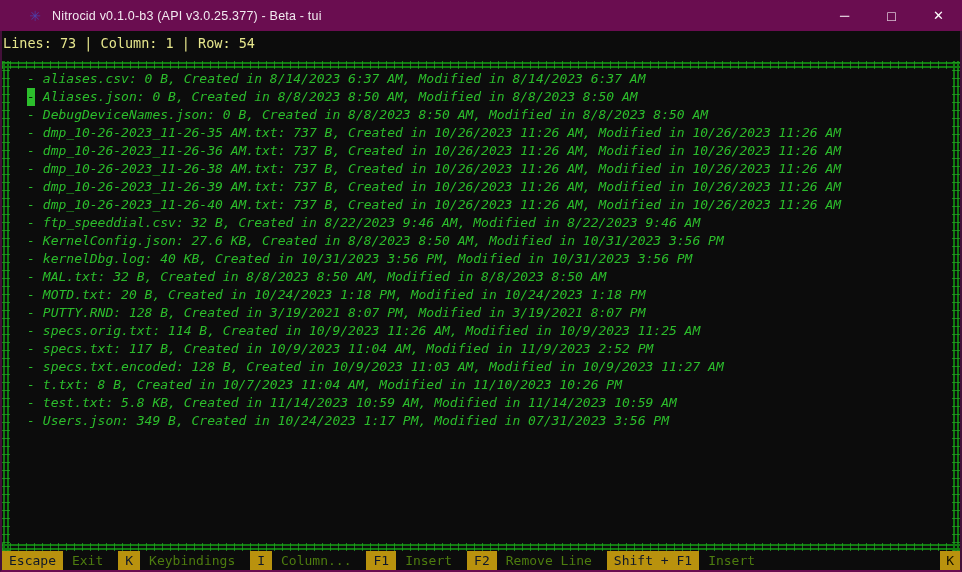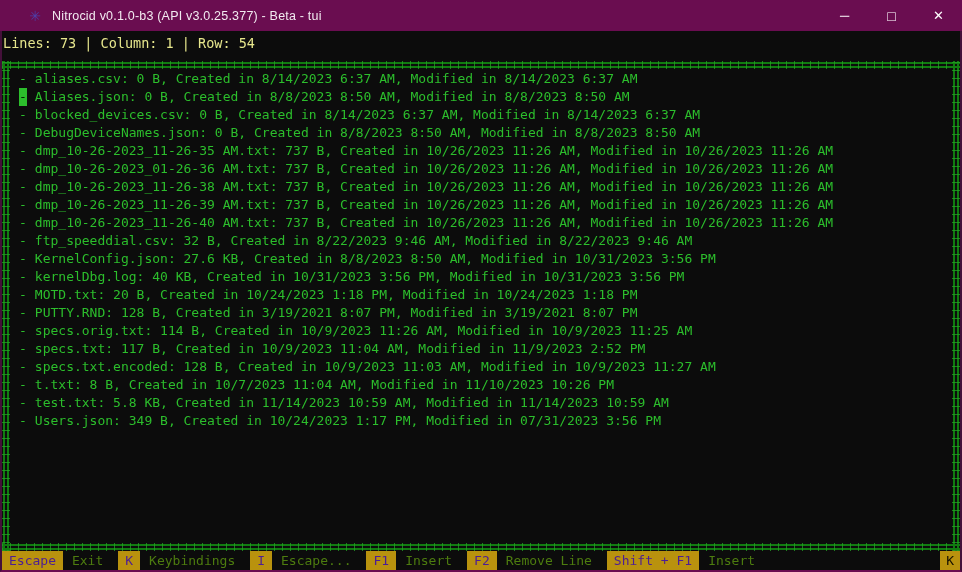--- a/index.html
+++ b/index.html
@@ -58,36 +58,36 @@
       linear-gradient(#117B11,#117B11);
     background-size: 100% 100%, 2px 100%, 2px 100%;
     background-position: 0 0, 1px 0, calc(100% - 1px) 0;
     background-repeat: repeat, no-repeat, no-repeat;
   }
   .edge-left { left: 0; }
   .edge-right { right: 0; }
 
   .file-list {
     position: absolute; top: 8px; left: 8px; right: 8px; bottom: 8px;
-    overflow: hidden; padding-top: 1px; padding-left: 9px;
+    overflow: hidden; padding-top: 1px; padding-left: 17px; font-style: italic;
   }
   .row {
     color: #2CBE2C; font-size: 13px; line-height: 18px; white-space: pre; cursor: default;
   }
   .row .marker { display: inline-block; width: 8px; text-align: left; }
   .row.selected .marker { background: #2CBE2C; color: #052005; }
 
   
   .kb-bar {
     position: absolute; left: 0; right: 0; bottom: 0; height: 19px;
     background: #0C0C0C; display: flex; align-items: center;
     font-size: 13px; white-space: pre; overflow: hidden;
   }
   .kb-key {
-    background: #B9920E; color: #4c1d95; padding: 4px 7px; height: 19px;
+    background: #B9920E; color: #0f172a; padding: 4px 7px; height: 19px;
     display: inline-flex; align-items: center; margin-right: 9px;
   }
   .kb-label { color: #4d7c0f; margin-right: 15px; }
   .kb-right-key {
     margin-left: auto; margin-right: 0; background: #B9920E; color: #151000;
     padding: 0 6px; height: 19px; display: inline-flex; align-items: center;
   }
 </style>
 </head>
 <body>
@@ -108,40 +108,40 @@
   <div class="tui-box">
     <div class="edge edge-h edge-top"></div>
     <div class="edge edge-h edge-bottom"></div>
     <div class="edge edge-v edge-left"></div>
     <div class="edge edge-v edge-right"></div>
     <div class="file-list">
   <div class="row"><span class="marker">-</span><span class="text"> aliases.csv: 0 B, Created in 8/14/2023 6:37 AM, Modified in 8/14/2023 6:37 AM</span></div>
 
   <div class="row selected"><span class="marker">-</span><span class="text"> Aliases.json: 0 B, Created in 8/8/2023 8:50 AM, Modified in 8/8/2023 8:50 AM</span></div>
 
-  <div class="row"><span class="marker">-</span><span class="text"> blocked_devices.csv: 0 B, Created in 8/14/2023 6:37 AM, Modified in 8/14/2023 6:37 AM</span></div>
 
   <div class="row"><span class="marker">-</span><span class="text"> DebugDeviceNames.json: 0 B, Created in 8/8/2023 8:50 AM, Modified in 8/8/2023 8:50 AM</span></div>
 
   <div class="row"><span class="marker">-</span><span class="text"> dmp_10-26-2023_11-26-35 AM.txt: 737 B, Created in 10/26/2023 11:26 AM, Modified in 10/26/2023 11:26 AM</span></div>
 
-  <div class="row"><span class="marker">-</span><span class="text"> dmp_10-26-2023_01-26-36 AM.txt: 737 B, Created in 10/26/2023 11:26 AM, Modified in 10/26/2023 11:26 AM</span></div>
+  <div class="row"><span class="marker">-</span><span class="text"> dmp_10-26-2023_11-26-36 AM.txt: 737 B, Created in 10/26/2023 11:26 AM, Modified in 10/26/2023 11:26 AM</span></div>
 
   <div class="row"><span class="marker">-</span><span class="text"> dmp_10-26-2023_11-26-38 AM.txt: 737 B, Created in 10/26/2023 11:26 AM, Modified in 10/26/2023 11:26 AM</span></div>
 
   <div class="row"><span class="marker">-</span><span class="text"> dmp_10-26-2023_11-26-39 AM.txt: 737 B, Created in 10/26/2023 11:26 AM, Modified in 10/26/2023 11:26 AM</span></div>
 
   <div class="row"><span class="marker">-</span><span class="text"> dmp_10-26-2023_11-26-40 AM.txt: 737 B, Created in 10/26/2023 11:26 AM, Modified in 10/26/2023 11:26 AM</span></div>
 
   <div class="row"><span class="marker">-</span><span class="text"> ftp_speeddial.csv: 32 B, Created in 8/22/2023 9:46 AM, Modified in 8/22/2023 9:46 AM</span></div>
 
   <div class="row"><span class="marker">-</span><span class="text"> KernelConfig.json: 27.6 KB, Created in 8/8/2023 8:50 AM, Modified in 10/31/2023 3:56 PM</span></div>
 
   <div class="row"><span class="marker">-</span><span class="text"> kernelDbg.log: 40 KB, Created in 10/31/2023 3:56 PM, Modified in 10/31/2023 3:56 PM</span></div>
 
+  <div class="row"><span class="marker">-</span><span class="text"> MAL.txt: 32 B, Created in 8/8/2023 8:50 AM, Modified in 8/8/2023 8:50 AM</span></div>
 
   <div class="row"><span class="marker">-</span><span class="text"> MOTD.txt: 20 B, Created in 10/24/2023 1:18 PM, Modified in 10/24/2023 1:18 PM</span></div>
 
   <div class="row"><span class="marker">-</span><span class="text"> PUTTY.RND: 128 B, Created in 3/19/2021 8:07 PM, Modified in 3/19/2021 8:07 PM</span></div>
 
   <div class="row"><span class="marker">-</span><span class="text"> specs.orig.txt: 114 B, Created in 10/9/2023 11:26 AM, Modified in 10/9/2023 11:25 AM</span></div>
 
   <div class="row"><span class="marker">-</span><span class="text"> specs.txt: 117 B, Created in 10/9/2023 11:04 AM, Modified in 11/9/2023 2:52 PM</span></div>
 
   <div class="row"><span class="marker">-</span><span class="text"> specs.txt.encoded: 128 B, Created in 10/9/2023 11:03 AM, Modified in 10/9/2023 11:27 AM</span></div>
@@ -152,21 +152,21 @@
 
   <div class="row"><span class="marker">-</span><span class="text"> Users.json: 349 B, Created in 10/24/2023 1:17 PM, Modified in 07/31/2023 3:56 PM</span></div>
 </div>
   </div>
 
   <div class="kb-bar">
   <span class="kb-key">Escape</span><span class="kb-label">Exit</span>
 
   <span class="kb-key">K</span><span class="kb-label">Keybindings</span>
 
-  <span class="kb-key">I</span><span class="kb-label">Escape...</span>
+  <span class="kb-key">I</span><span class="kb-label">Column...</span>
 
   <span class="kb-key">F1</span><span class="kb-label">Insert</span>
 
   <span class="kb-key">F2</span><span class="kb-label">Remove Line</span>
 
   <span class="kb-key">Shift + F1</span><span class="kb-label">Insert</span>
 <span class="kb-right-key">K</span></div>
 </div>
 
 </body></html>

